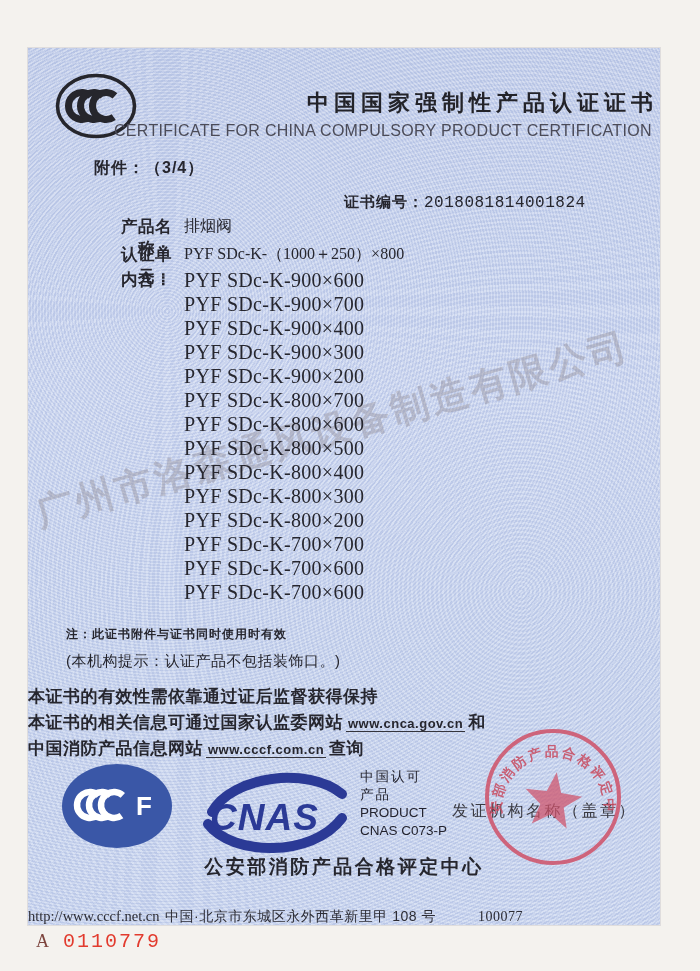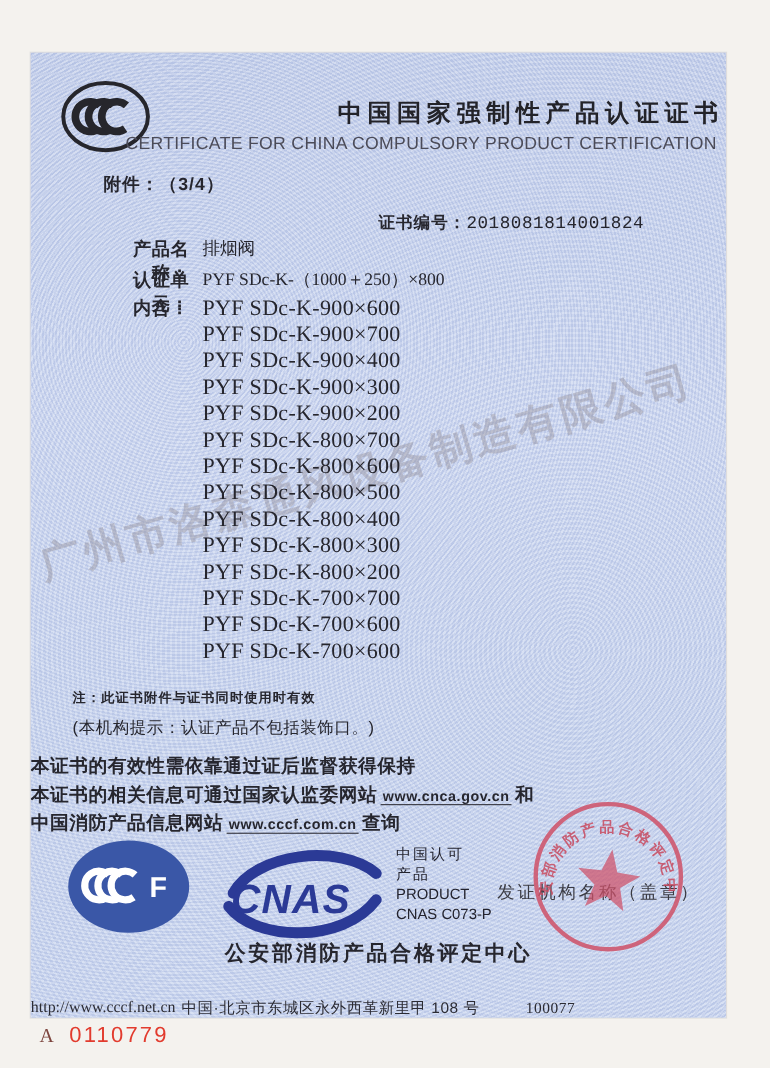--- a/index.html
+++ b/index.html
@@ -84,21 +84,21 @@
 
   
   .issuer { left:0; right:0; top:806px; text-align:center; font-size:19px; font-weight:bold; letter-spacing:2.5px; }
   .address { left:0; right:0; top:839px; text-align:center; font-size:14px; letter-spacing:.5px; color:#2c2c34;margin-top:21px; }
   .address .post { margin-left:42px; font-family:"Liberation Serif", serif; }
   .website { left:0; right:0; top:860px; text-align:left; font-size:14.5px; font-family:Liberation Serif, serif; color:#2c2c34; }
 
   
   .serial { position:absolute; left:36px; top:930px; z-index:5; }
   .serial .pfx { font-family:"Liberation Serif", serif; font-size:18px; color:#7d453e; margin-right:14px; }
-  .serial .num { font-family:Liberation Sans, sans-serif; font-size:20px; color:#e23b2e; letter-spacing:2px; }
+  .serial .num { font-family:Liberation Mono, monospace; font-size:20px; color:#e23b2e; letter-spacing:2px; }
 </style>
 </head>
 <body>
 
 <div class="page">
 
   <div class="watermark">广州市洛森通风设备制造有限公司</div>
 
   <div class="layer">
 

